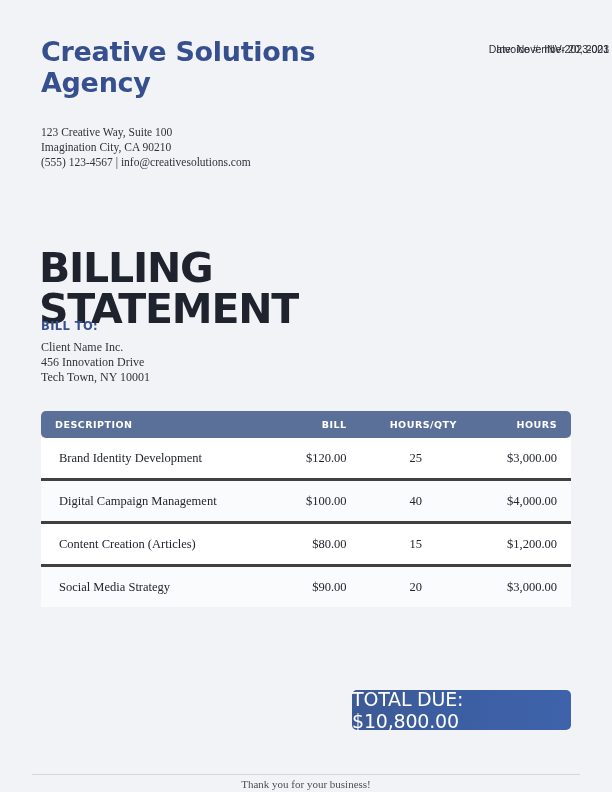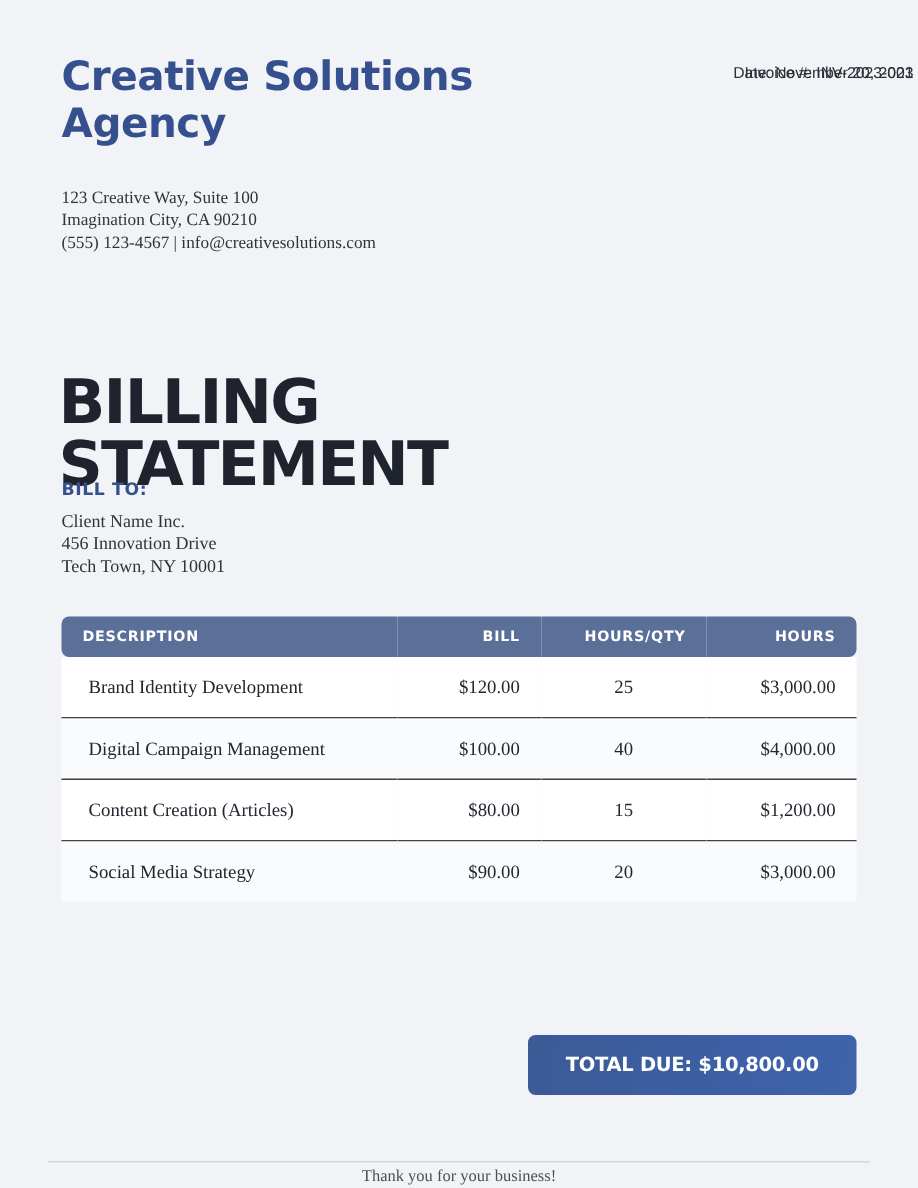--- a/index.html
+++ b/index.html
@@ -138,21 +138,21 @@
   .table thead th.col-qty { }
 
   .table tbody td {
     font-family: "Liberation Serif", serif;
     font-size: 12.5px;
     color: #22262f;
     height: 40px;
     padding: 0 14px;
     vertical-align: middle;
     text-align: right;
-    border-bottom: 1px solid #404040;
+    border-bottom: 3px solid #404040;
     background: #ffffff;
   }
   .table tbody tr:nth-child(even) td { background: #fafbfc; }
   .table tbody td.col-desc { text-align: left; padding-left: 18px; }
   .table tbody td.col-qty  { text-align: center; }
   .table tbody tr:last-child td { border-bottom: none; }
 
   .col-desc   { width: 268px; }
   .col-rate   { width: 84px; }
   .col-qty    { width: 92px; }
@@ -166,22 +166,22 @@
     width: 219px;
     height: 40px;
     border-radius: 5px;
     background: linear-gradient(100deg, #3c5a94 0%, #3c5fa4 55%, #3f63ab 100%);
     display: flex;
     align-items: center;
     justify-content: center;
   }
   .total-text {
     font-family: "DejaVu Sans", sans-serif;
-    font-size: 13px;
-    font-weight: bold;
+    font-size: 19px;
+    font-weight: normal;
     color: #ffffff;
     letter-spacing: -0.2px;
   }
 
   
   .footer-divider {
     position: absolute;
     left: 32px;
     top: 774px;
     width: 548px;

